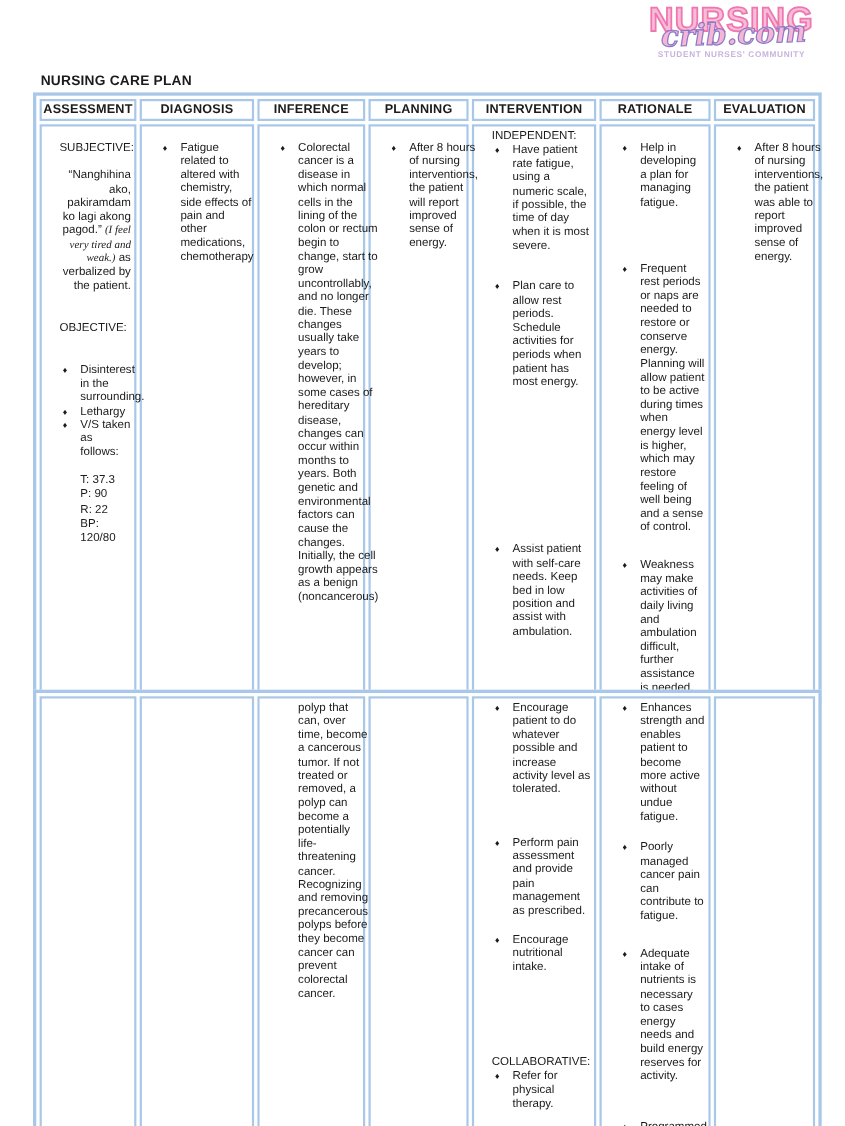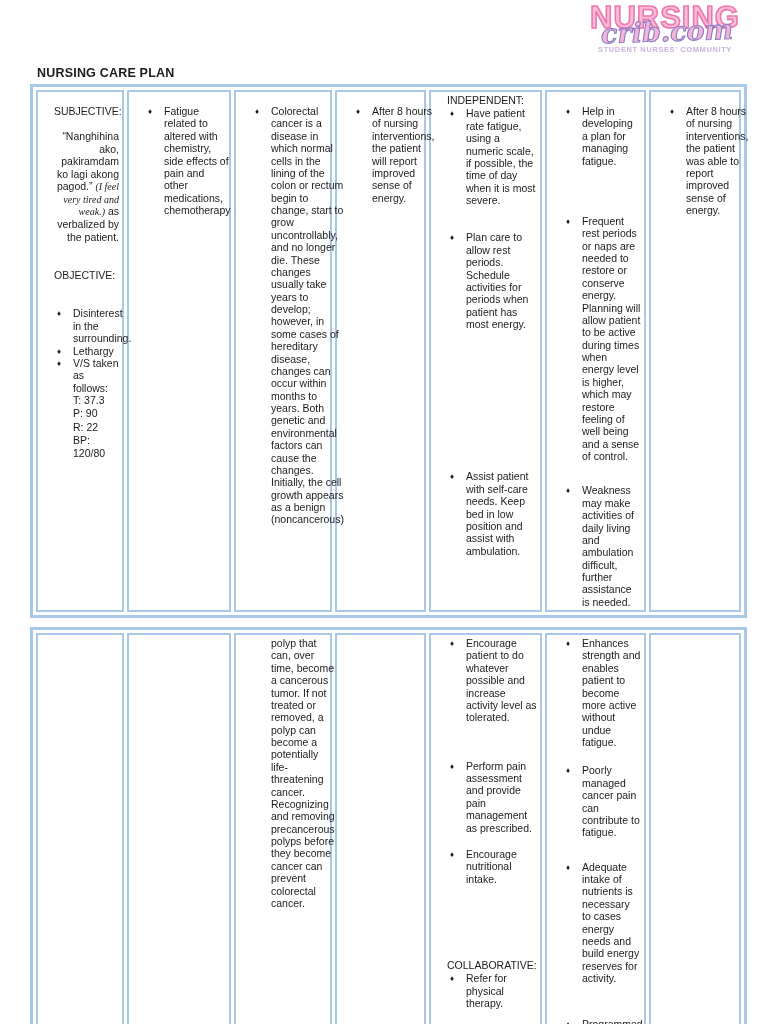--- a/index.html
+++ b/index.html
@@ -42,21 +42,21 @@
 
   .pt{padding-top:11px;}
   .para{margin:0;}
   .ital{font-style:italic;font-family:"Liberation Serif",serif;font-size:10px;}
   .sec-label{margin-bottom:1px;}
   .bullet-item{display:flex;}
   .bl{flex:0 0 19px;font-size:8px;padding-top:2px;padding-left:3px;}
   .bt{flex:1;}
   .mt-sm{margin-top:13px;text-align:right;}
   .mt-md{margin-top:26px;}
-  .vitals{margin-left:19px;}
+  .vitals{margin-top:13px;margin-left:19px;}
   .vitals div{margin-bottom:1px;}
 
   .gap-a{margin-top:25px;}   
   .gap-b{margin-top:140px;}  
   .gap-c{margin-top:48px;}   
   .gap-d{margin-top:22px;}   
   .gap-e{margin-top:36px;}   
   .gap-f{margin-top:14px;}   
   .gap-collab{margin-top:74px;}
   .gap-g{margin-top:16px;}   
@@ -80,20 +80,29 @@
     <colgroup>
       <col style="width:88px">
         <col style="width:104px">
         <col style="width:98px">
         <col style="width:91px">
       <col style="width:113px">
         <col style="width:101px">
         <col style="width:92px">
     </colgroup>
     <tbody>
+        <tr>
+      <th>ASSESSMENT</th>
+      <th>DIAGNOSIS</th>
+      <th>INFERENCE</th>
+      <th>PLANNING</th>
+      <th>INTERVENTION</th>
+      <th>RATIONALE</th>
+      <th>EVALUATION</th>
+    </tr>
     <tr>
       <td>
         <div class="pt sec-label">SUBJECTIVE:</div>
         <div class="para mt-sm"><span>“Nanghihina ako, pakiramdam ko lagi akong pagod.” </span><span class="ital">(I feel very tired and weak.)</span><span> as verbalized by the patient.</span></div>
         <div class="mt-md sec-label">OBJECTIVE:</div>
         <div class="bullet-item mt-md">
           <span class="bl">♦</span>
           <span class="bt">Disinterest in the surrounding.</span>
         </div>
         <div class="bullet-item">

